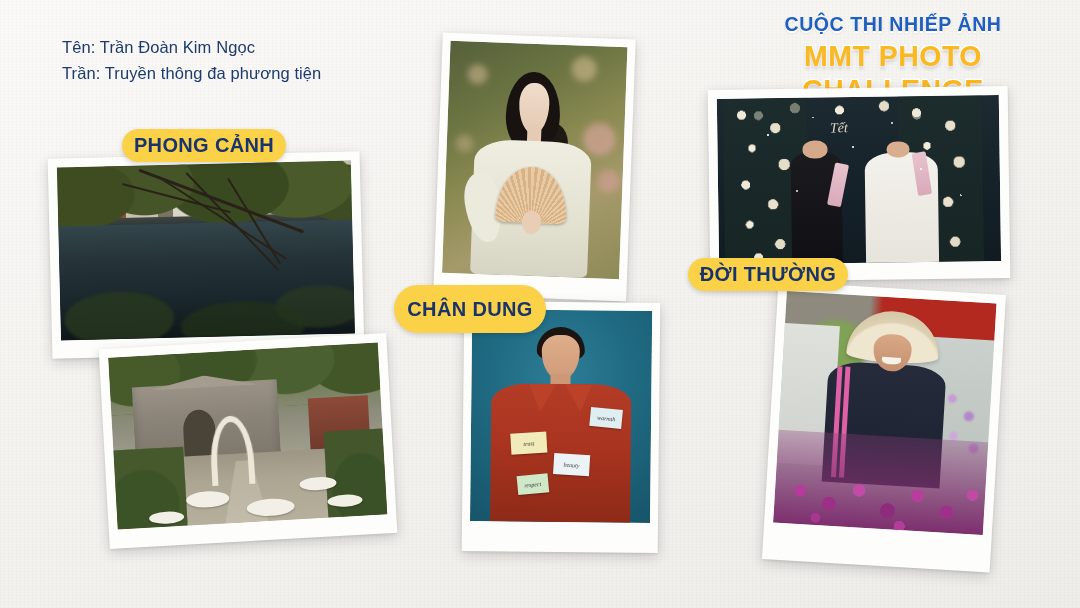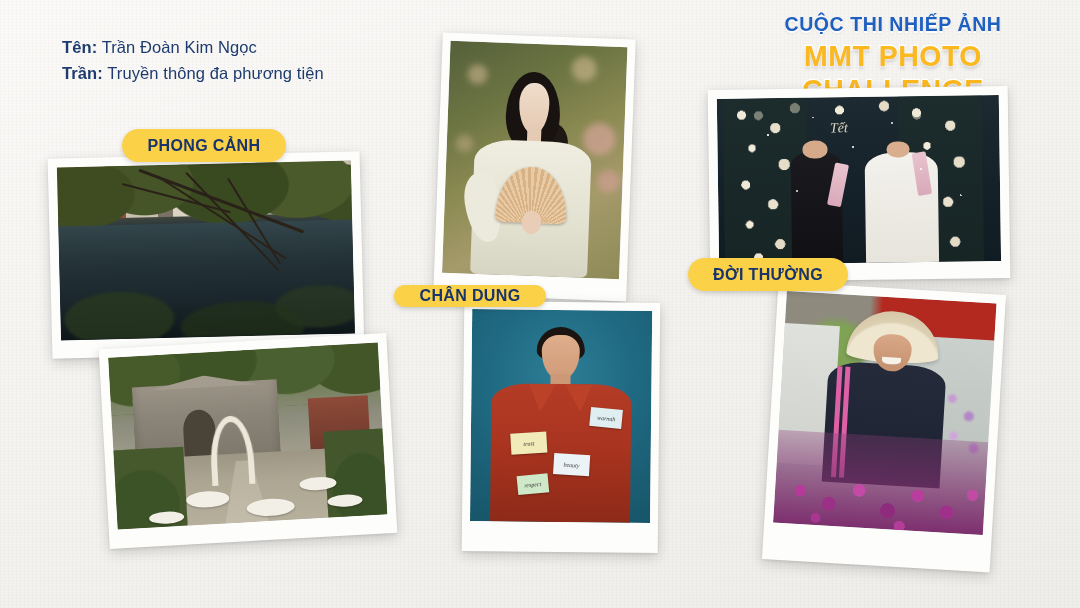--- a/index.html
+++ b/index.html
@@ -27,21 +27,21 @@
   #info {
     position: absolute;
     left: 62px;
     top: 34px;
     color: #1d3b6e;
     font-size: 16.5px;
     line-height: 26px;
     letter-spacing: .1px;
   }
   #info .row { white-space: nowrap; }
-  #info .k { font-weight: 700; }
+  #info .k { font-weight: 400; }
   #info .v { font-weight: 400; }
 
   
   #headline {
     position: absolute;
     right: 22px;
     top: 12px;
     text-align: center;
     width: 330px;
   }
@@ -78,21 +78,21 @@
     background: #dcdcdc;
   }
   .ph { position: absolute; inset: 0; }
 
   
   .pill {
     position: absolute;
     background: #fbd147;
     color: #18346b;
     font-weight: 800;
-    font-size: 16px;
+    font-size: 20px;
     letter-spacing: .35px;
     border-radius: 999px;
     display: flex;
     align-items: center;
     justify-content: center;
     box-shadow: 0 2px 5px rgba(0,0,0,.16);
     white-space: nowrap;
   }
 
   
@@ -448,21 +448,21 @@
         <div class="smile"></div>
         <div class="flowers"></div>
       </div>
     </div>
   </div>
 
   <div class="pill" style="left:122px; top:129px; width:164px; height:33px;">
     <span>PHONG CẢNH</span>
   </div>
 
-  <div class="pill" style="left:394px; top:285px; width:152px; height:22px;">
+  <div class="pill" style="left:394px; top:285px; width:152px; height:48px;">
     <span>CHÂN DUNG</span>
   </div>
 
   <div class="pill" style="left:688px; top:258px; width:160px; height:33px;">
     <span>ĐỜI THƯỜNG</span>
   </div>
 
 </div>
 
 </body></html>

